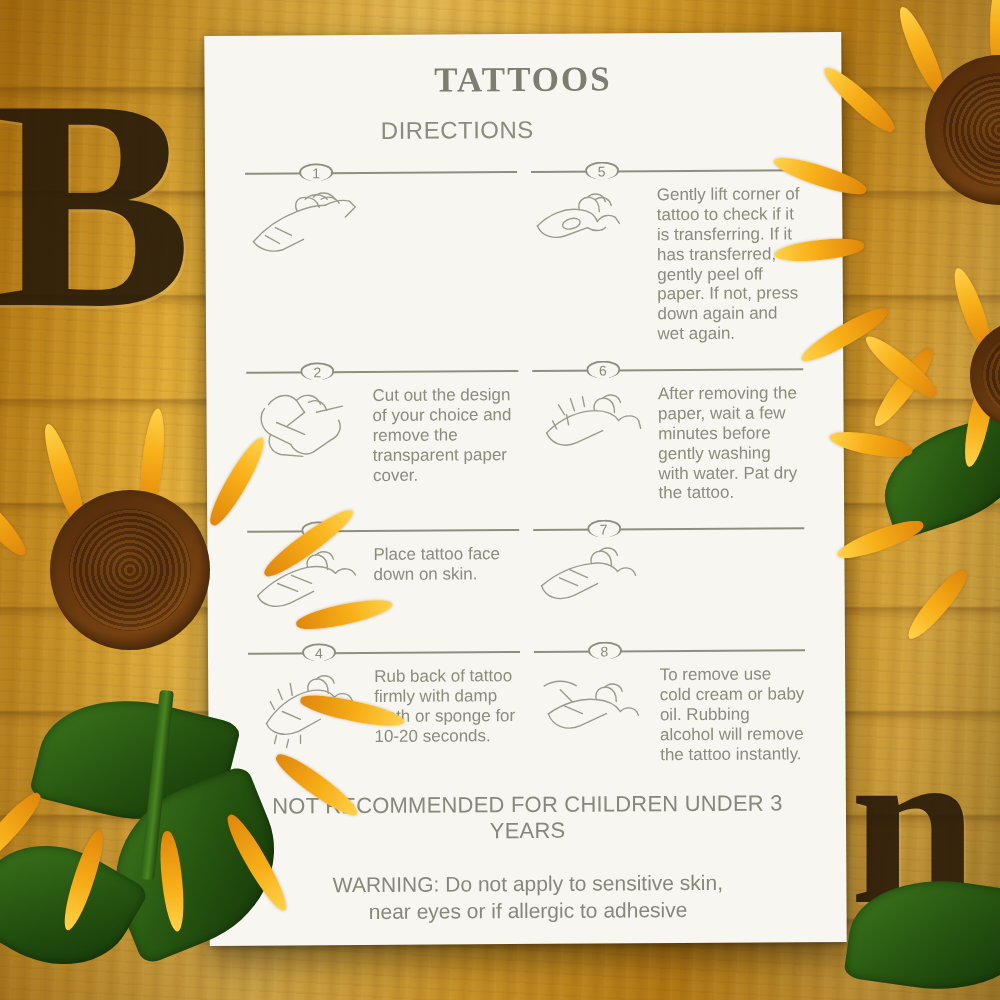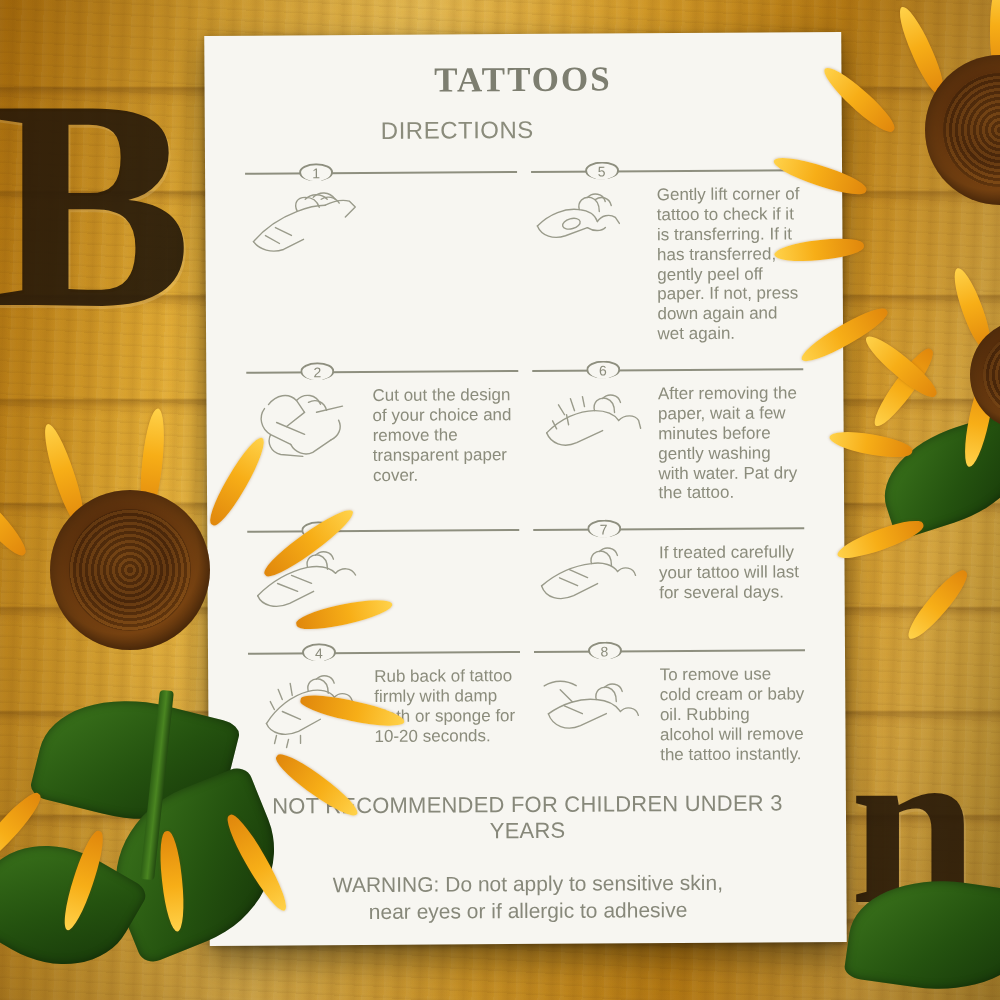--- a/index.html
+++ b/index.html
@@ -403,41 +403,41 @@
               <svg width="120" height="90" viewBox="0 0 120 90" fill="none" stroke="#9a9b8b" stroke-width="1.4" stroke-linecap="round" stroke-linejoin="round">
                 <path d="M10 54 C24 40 42 30 60 26 C72 24 82 26 88 32"></path>
                 <path d="M88 32 C94 26 104 26 108 34"></path>
                 <path d="M60 26 C58 18 64 12 72 14 C78 16 80 22 80 28"></path>
                 <path d="M68 14 C74 8 84 10 86 18"></path>
                 <path d="M10 54 C14 64 28 68 42 62 L66 50"></path>
                 <path d="M30 42 L50 50"></path>
                 <path d="M44 34 L64 42"></path>
               </svg>
             </div>
+            <div class="step-text">Place tattoo face down on skin.</div>
           </div>
         </div>
 
         <div class="step">
           <div class="step-rule">
             <div class="line"></div>
             <div class="step-num">7</div>
           </div>
           <div class="step-body">
             <div class="step-illus">
               <svg width="120" height="90" viewBox="0 0 120 90" fill="none" stroke="#9a9b8b" stroke-width="1.4" stroke-linecap="round" stroke-linejoin="round">
                 <path d="M8 46 C22 34 40 26 58 24 C70 22 80 26 84 32"></path>
                 <path d="M84 32 C90 26 100 28 102 36"></path>
                 <path d="M58 24 C56 16 62 10 70 12 C76 14 78 20 78 26"></path>
                 <path d="M66 12 C72 6 82 8 84 16"></path>
                 <path d="M8 46 C12 58 26 62 40 56 L64 44"></path>
                 <path d="M26 38 L44 46"></path>
                 <path d="M36 30 L54 38"></path>
               </svg>
             </div>
-            <div class="step-text">If treated carefully your tattoo will last for several days.</div>
           </div>
         </div>
 
         <div class="step">
           <div class="step-rule">
             <div class="line"></div>
             <div class="step-num">4</div>
           </div>
           <div class="step-body">
             <div class="step-illus">

